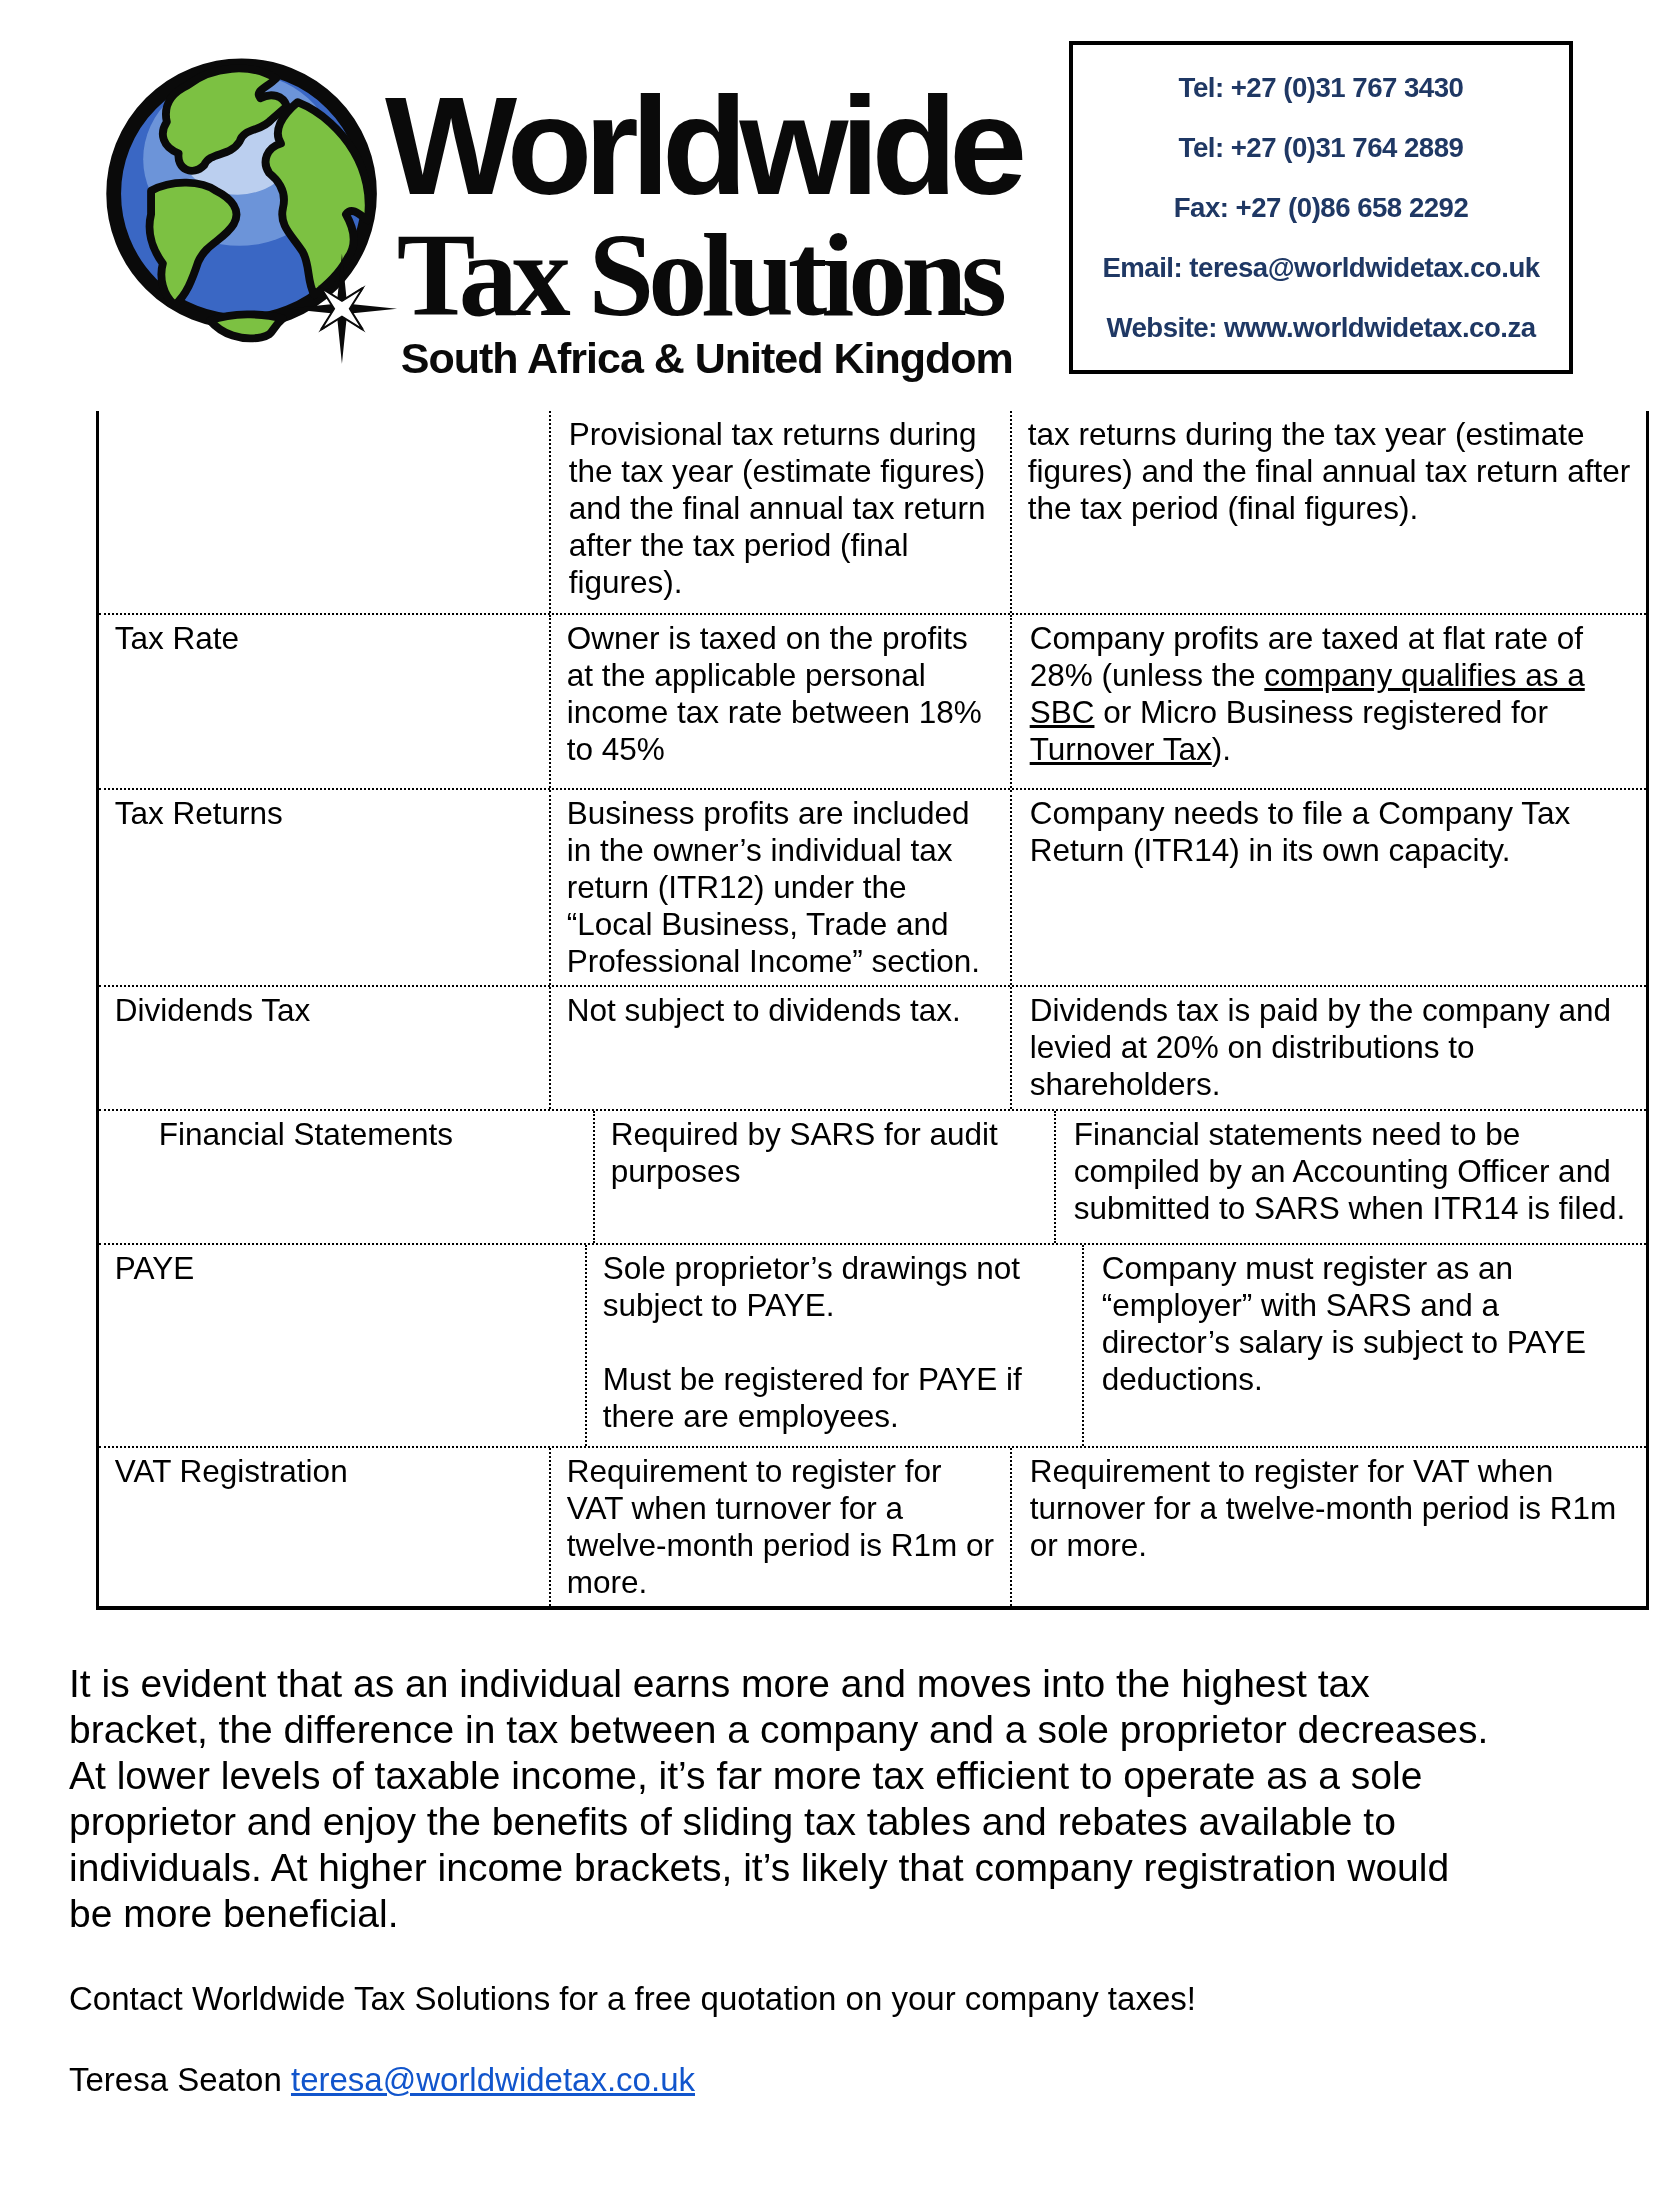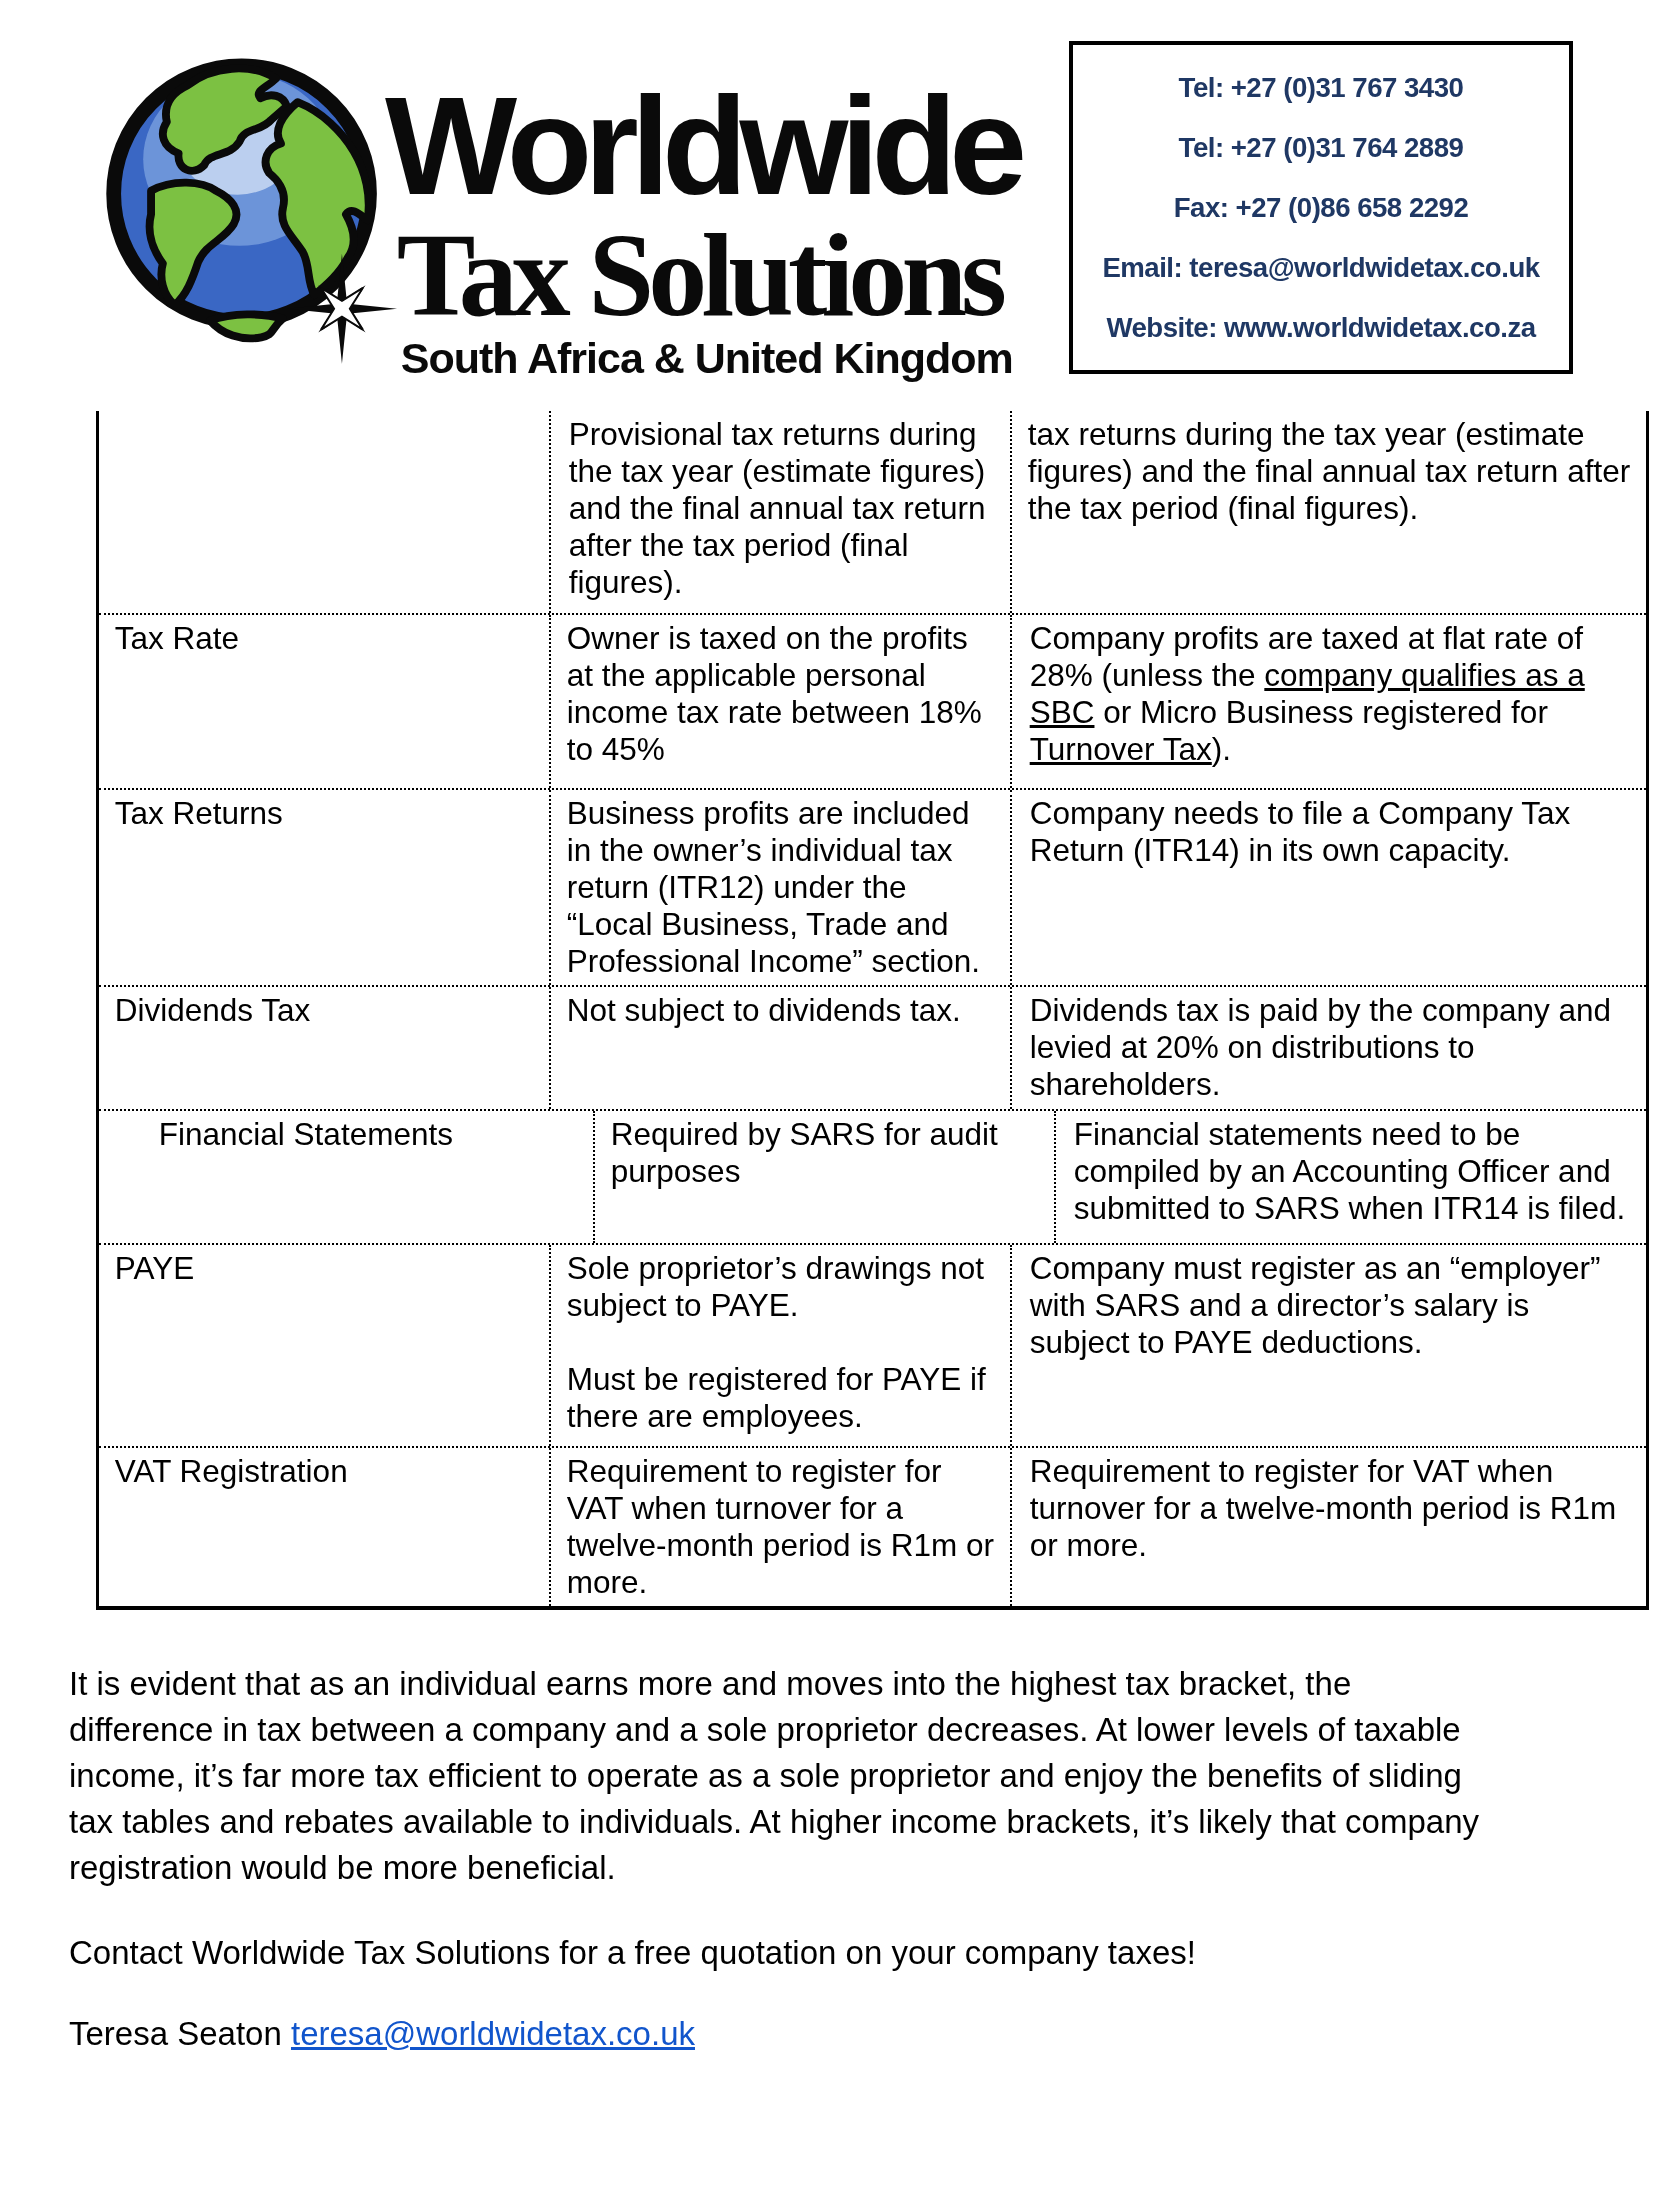--- a/index.html
+++ b/index.html
@@ -53,35 +53,35 @@
     border-right: 3.9px solid #000000;
     border-bottom: 4.9px solid #000000;
   }
   .trow { display: grid; grid-template-columns: 450px 461px 1fr; }
   .trow + .trow { border-top: 2px dotted #000000; }
   .trow:nth-child(1) { height: 202px; }
   .trow:nth-child(2) { height: 175px; }
   .trow:nth-child(3) { height: 197px; }
   .trow:nth-child(4) { height: 124px; }
   .trow:nth-child(5) { height: 134px; padding-left: 44px; }
-  .trow:nth-child(6) { height: 203px; }
+  .trow:nth-child(6) { height: 203px; gap: 36px; }
   .trow:nth-child(7) { height: 160px; }
   .tcell {
     font-size: 31.5px; line-height: 37px; padding: 4.9px 13.8px 0 15.8px;
     white-space: pre-line; overflow: hidden;
   }
   .tcell + .tcell { border-left: 2px dotted #000000; }
   .tcell.company { padding-left: 17.7px; }
   .inline-link { text-decoration: underline; }
 
   
   .footer {
     position: absolute; left: 69px; top: 1661px; width: 1423px;
   }
-  .footer-paragraph { font-size: 33px; line-height: 46px; color: #000000; }
+  .footer-paragraph { font-size: 39px; line-height: 46px; color: #000000; }
   .contact-cta { font-size: 33px; line-height: 46px; margin-top: 39px; }
   .signature { font-size: 33px; line-height: 46px; margin-top: 35px; }
   .email-link { color: #1155cc; text-decoration: underline; }
 </style>
 </head>
 <body>
 
 <div class="page">
 
   <div class="logo-wrap">

